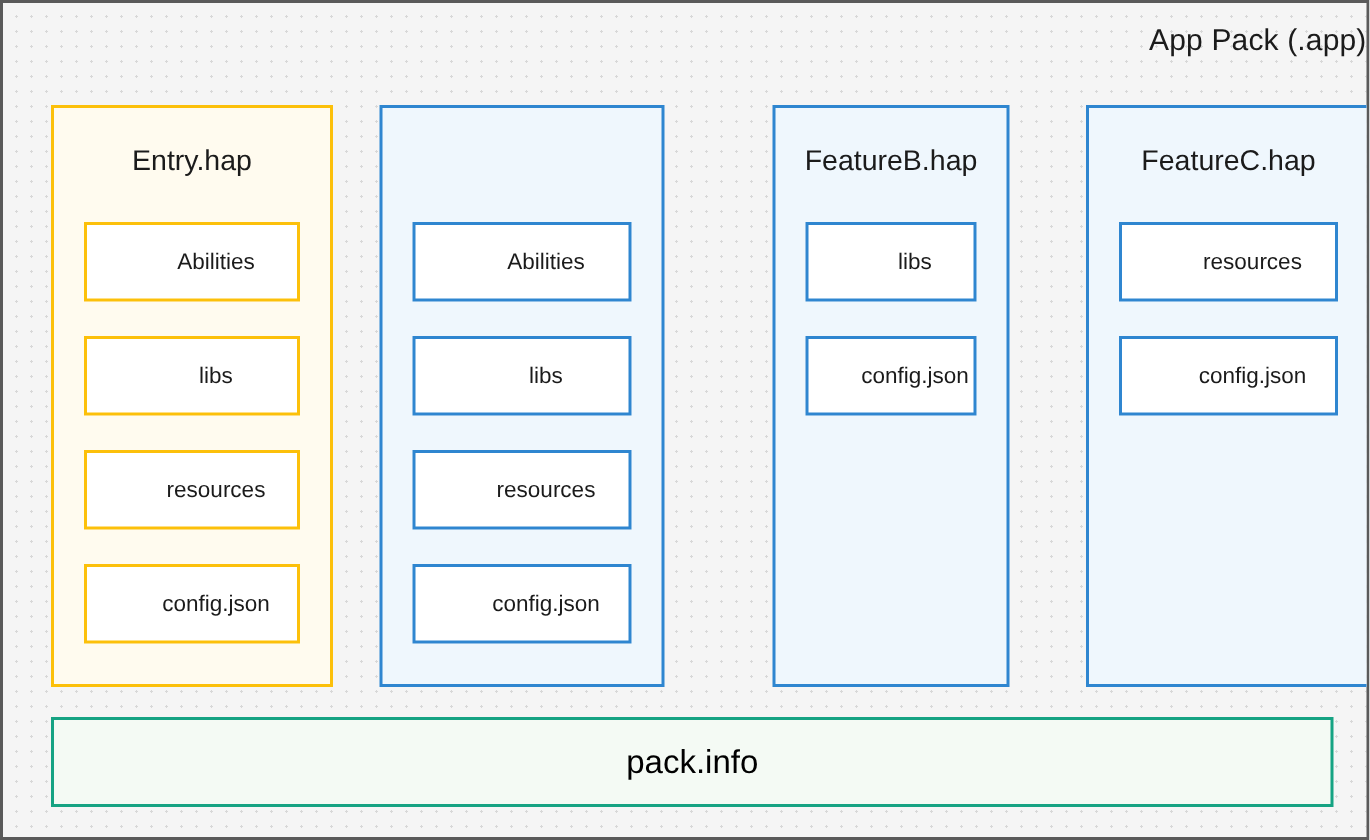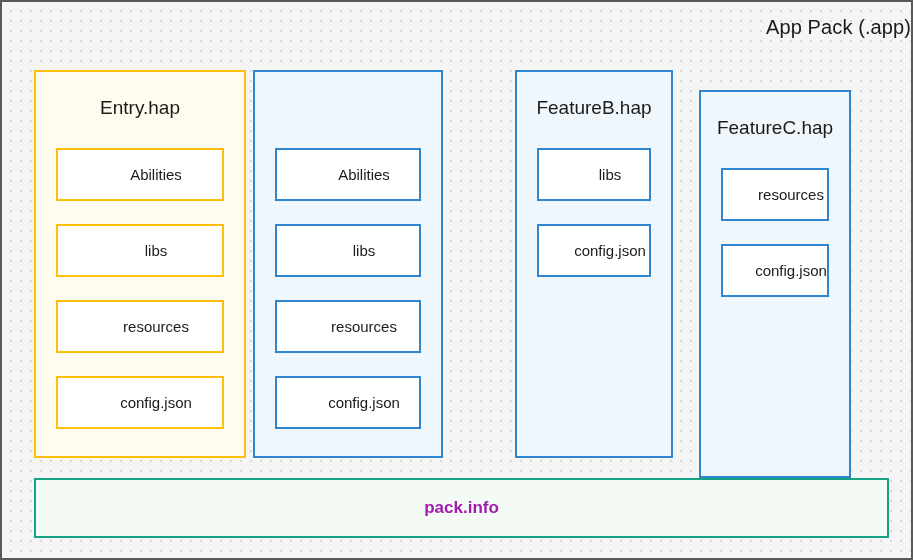--- a/index.html
+++ b/index.html
@@ -79,56 +79,55 @@
   .item-box:last-child { margin-bottom: 0; }
   .item-label {
     font-size: 15px;
     line-height: 19px;
     color: #1b1b1b;
   }
 
   
   .module.entry {
     left: 32px;
-    width: 212px;
+    width: 188px;
     border-color: #fcc00a;
     background-color: #fffbef;
   }
   .module.entry .item-box { border-color: #fcc00a; }
 
   
   .module.feature {
     border-color: #2f86d0;
     background-color: #eff7fd;
   }
   .module.feature .item-box { border-color: #2f86d0; }
 
   .module.feature-a { left: 251px; width: 190px; }
   .module.feature-b { left: 474px; width: 158px; margin-left: 39px; }
-  .module.feature-c { left: 697px; width: 152px; margin-top: 20px; }
+  .module.feature-c { left: 722px; width: 190px; }
 
   
   .packinfo {
     position: absolute;
     left: 32px;
     top: 476px;
     width: 855px;
     height: 60px;
     box-sizing: border-box;
     border: 2px solid #16a383;
     background-color: #f4faf4;
     display: flex;
     align-items: center;
     justify-content: center;
   }
   .packinfo-label {
-    font-size: 17px;
+    font-size: 22px;
     line-height: 24px;
-    color: #a21caf;
-    font-weight: bold;
+    color: #000000;
   }
 </style>
 </head>
 <body>
 
 <div class="canvas">
 
   <div class="diagram-title">App Pack (.app)</div>
 
   <div class="module entry">

